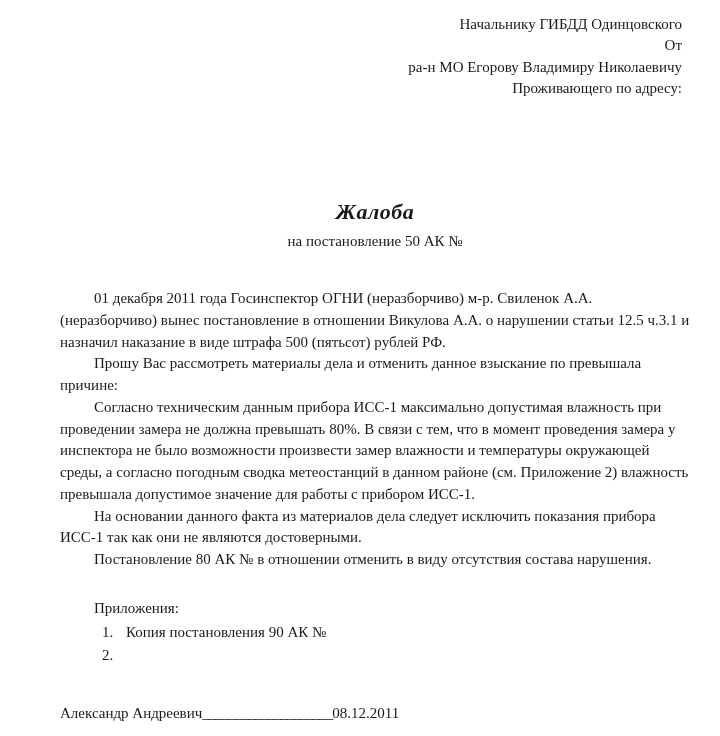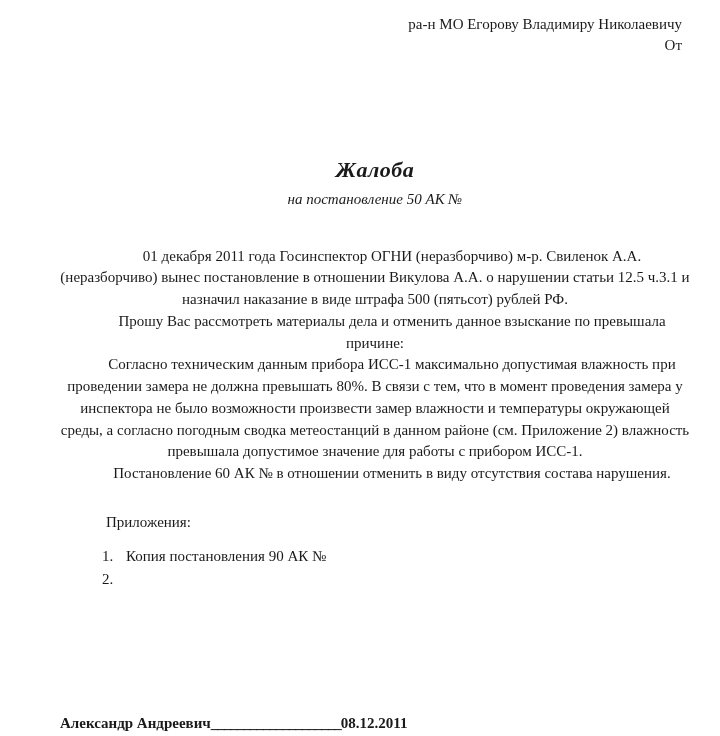--- a/index.html
+++ b/index.html
@@ -41,92 +41,92 @@
   .doc-title {
     font-size: 22px;
     font-weight: bold;
     font-style: italic;
     letter-spacing: 0.5px;
     margin: 4px;
   }
   .doc-subtitle {
     font-size: 15px;
     margin-top: 8px;
-    font-style: italic;
   }
   
   .body-text {
     margin-top: 38px;
     font-size: 15px;
     line-height: 1.45;
     text-align: left;
   }
   .para {
     margin: 0;
     text-indent: 34px;
-    text-align: center;
   }
   
   .attachments {
     margin-top: 26px;
     font-size: 15px;
     line-height: 1.5;
   }
   .attachments-title {
     text-indent: 34px;
-    margin: 12px;
+    margin: 0;
   }
   .attachments-list {
     margin: 2px 0 0 0;
     padding-left: 66px;
     list-style: none;
   }
   .attachments-list li {
     position: relative;
     margin: 0;
     padding: 0;
   }
   .attachments-list li .num {
     position: absolute;
     left: -24px;
     top: 0;
   }
   
   .signature {
     position: absolute;
     left: 60px;
-    bottom: 4px;
+    bottom: 14px;
     font-size: 15px;
     white-space: nowrap;
-    font-weight: bold;
   }
   .sig-line {
     letter-spacing: -1px;
   }
 </style>
 </head>
 <body>
 
 <div class="page">
 
   <div class="addressee">
+    <div>Начальнику ГИБДД Одинцовского</div>
+    <div>От</div>
     <div>ра-н МО Егорову Владимиру Николаевичу</div>
-    <div>От</div>
+    <div>Проживающего по адресу:</div>
   </div>
 
   <div class="title-block">
     <div class="doc-title">Жалоба</div>
     <div class="doc-subtitle">на постановление 50 АК №</div>
   </div>
 
   <div class="body-text">
     <p class="para">01 декабря 2011 года Госинспектор ОГНИ (неразборчиво) м-р. Свиленок А.А. (неразборчиво)  вынес постановление в отношении Викулова А.А. о нарушении статьи 12.5 ч.3.1 и назначил наказание в виде штрафа 500 (пятьсот)  рублей РФ.</p>
     <p class="para">Прошу Вас рассмотреть материалы дела и отменить данное взыскание по превышала причине:</p>
     <p class="para">Согласно техническим данным прибора ИСС-1 максимально допустимая влажность при проведении замера не должна превышать 80%. В связи с тем, что в момент проведения замера у инспектора не было возможности произвести замер влажности и температуры окружающей среды, а согласно погодным сводка метеостанций в данном районе (см. Приложение 2) влажность превышала допустимое значение для работы с прибором ИСС-1.</p>
-    <p class="para">Постановление 60 АК №  в отношении отменить в виду отсутствия состава нарушения.</p>
+    <p class="para">На основании данного факта из материалов дела следует исключить показания прибора ИСС-1 так как они не являются достоверными.</p>
+    <p class="para">Постановление 80 АК №  в отношении отменить в виду отсутствия состава нарушения.</p>
   </div>
 
   <div class="attachments">
     <p class="attachments-title">Приложения:</p>
     <ul class="attachments-list">
       <li>
         <span class="num">1.</span>
         <span>Копия постановления 90 АК №</span>
       </li>
       <li>

